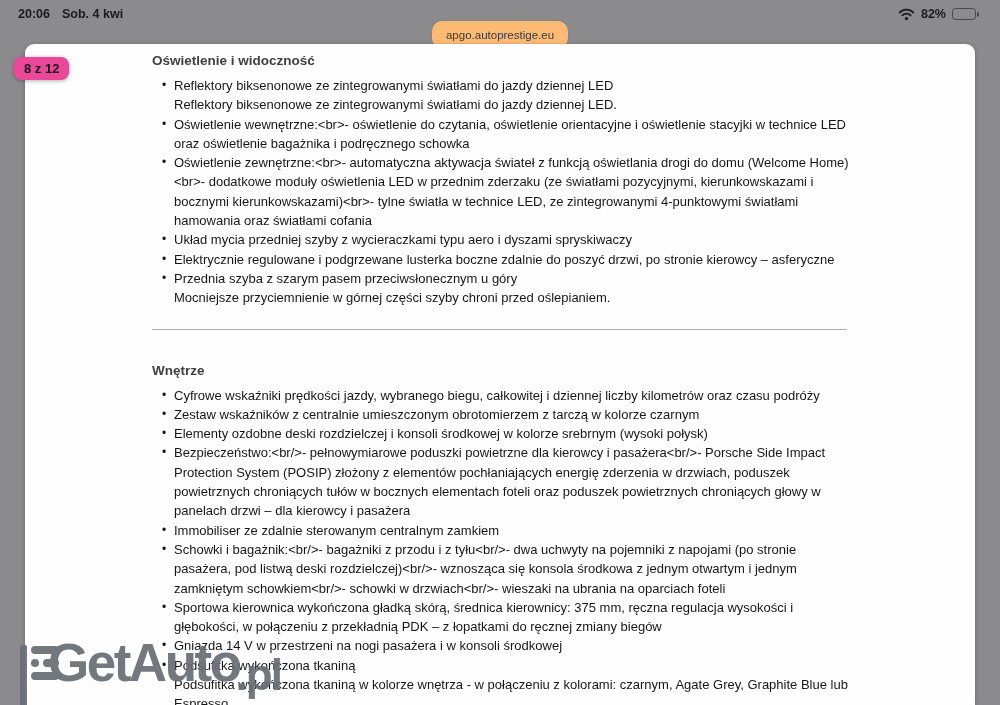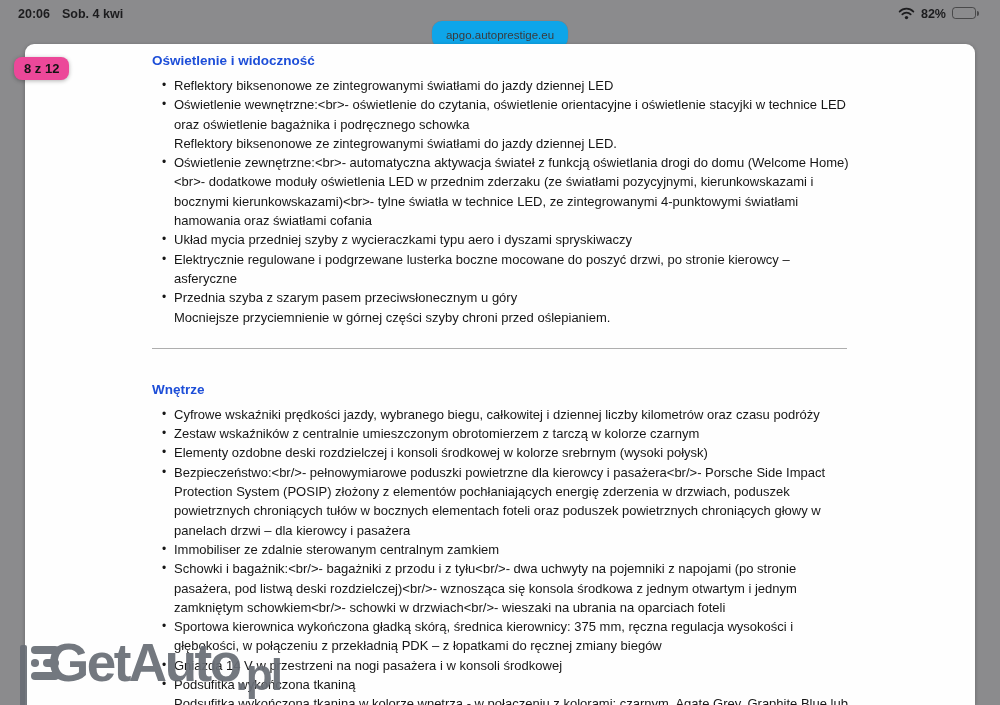--- a/index.html
+++ b/index.html
@@ -12,59 +12,59 @@
   }
 
   
   .statusbar {
     position: absolute; top: 0; left: 0; right: 0; height: 60px;
     display: flex; align-items: flex-start; justify-content: space-between;
     padding: 5px 24px 0 18px;
     color: #1c1c1e;
   }
   .sb-left { display: flex; gap: 12px; font-size: 12.5px; font-weight: 600; padding-top: 2px; }
-  .sb-right { display: flex; gap: 6px; font-size: 12.5px; font-weight: 600; padding-top: 2px; }
+  .sb-right { display: flex; align-items: center; gap: 6px; font-size: 12.5px; font-weight: 600; padding-top: 2px; }
   .wifi-svg { display: block; }
   .battery {
     position: relative; width: 24px; height: 12px;
     border: 1px solid rgba(20,20,20,.55); border-radius: 3.5px;
     padding: 1px;
   }
   .battery::after {
     content: ""; position: absolute; right: -4px; top: 3px;
     width: 2.5px; height: 5px; background: rgba(20,20,20,.55);
     border-radius: 0 2px 2px 0;
   }
   .battery-fill { height: 100%; width: 82%; background: #1c1c1e; border-radius: 1.5px; }
 
   .url-pill {
     position: absolute; left: 50%; transform: translateX(-50%); top: 21px;
     height: 27px; padding: 0 14px; border-radius: 10px;
-    background: #0ea5e9; box-shadow: 0 0 0 .5px rgba(0,0,0,.08);
+    background: #fdba74; box-shadow: 0 0 0 .5px rgba(0,0,0,.08);
     display: flex; align-items: center;
     font-size: 11.5px; color: #3a3a3c; font-weight: 500;
   }
 
   
   .doc-card {
     position: absolute; left: 25px; top: 44px; width: 950px; height: 661px;
     background: #fefefe; border-radius: 9px 9px 0 0;
     box-shadow: 0 1px 4px rgba(0,0,0,.28);
     padding: 9px 105px 0 127px;
     overflow: hidden;
   }
 
   .page-badge {
     position: absolute; left: 14px; top: 57px; z-index: 5;
     background: #ec4899; border-radius: 8px;
     padding: 4px 10px; font-size: 13px; font-weight: 600; color: #141414;
     box-shadow: 0 1px 4px rgba(0,0,0,.3);
   }
 
-  .sec-title { font-size: 13.5px; font-weight: 700; color: #1d4ed8; margin: 0 0 8px 0; }
+  .sec-title { font-size: 13.5px; font-weight: 700; color: #404040; margin: 0 0 8px 0; }
   .items { list-style: none; max-width: 697px; }
   .item {
     position: relative; padding-left: 22px;
     font-size: 13px; line-height: 19.3px; color: #161616;
   }
   .item.bulleted::before {
     content: "\2022";
     position: absolute; left: 10px; top: 0;
     font-size: 12px; line-height: 19.3px; color: #161616;
   }
@@ -115,25 +115,25 @@
 </div>
 
 <div class="page-badge">8 z 12</div>
 
 <div class="doc-card">
 
   <div class="section">
     <h2 class="sec-title">Oświetlenie i widoczność</h2>
     <ul class="items">
       <li class="item bulleted">Reflektory biksenonowe ze zintegrowanymi światłami do jazdy dziennej LED</li>
+      <li class="item">Reflektory biksenonowe ze zintegrowanymi światłami do jazdy dziennej LED.</li>
       <li class="item bulleted">Oświetlenie wewnętrzne:&lt;br&gt;- oświetlenie do czytania, oświetlenie orientacyjne i oświetlenie stacyjki w technice LED oraz oświetlenie bagażnika i podręcznego schowka</li>
-      <li class="item">Reflektory biksenonowe ze zintegrowanymi światłami do jazdy dziennej LED.</li>
       <li class="item bulleted">Oświetlenie zewnętrzne:&lt;br&gt;- automatyczna aktywacja świateł z funkcją oświetlania drogi do domu (Welcome Home)&lt;br&gt;- dodatkowe moduły oświetlenia LED w przednim zderzaku (ze światłami pozycyjnymi, kierunkowskazami i bocznymi kierunkowskazami)&lt;br&gt;- tylne światła w technice LED, ze zintegrowanymi 4-punktowymi światłami hamowania oraz światłami cofania</li>
       <li class="item bulleted">Układ mycia przedniej szyby z wycieraczkami typu aero i dyszami spryskiwaczy</li>
-      <li class="item bulleted">Elektrycznie regulowane i podgrzewane lusterka boczne mocowane do poszyć drzwi, po stronie kierowcy – asferyczne</li>
+      <li class="item bulleted">Elektrycznie regulowane i podgrzewane lusterka boczne zdalnie do poszyć drzwi, po stronie kierowcy – asferyczne</li>
       <li class="item bulleted">Przednia szyba z szarym pasem przeciwsłonecznym u góry</li>
       <li class="item">Mocniejsze przyciemnienie w górnej części szyby chroni przed oślepianiem.</li>
     </ul>
   </div>
 
   <hr class="divider">
 
   <div class="section">
     <h2 class="sec-title">Wnętrze</h2>
     <ul class="items">

